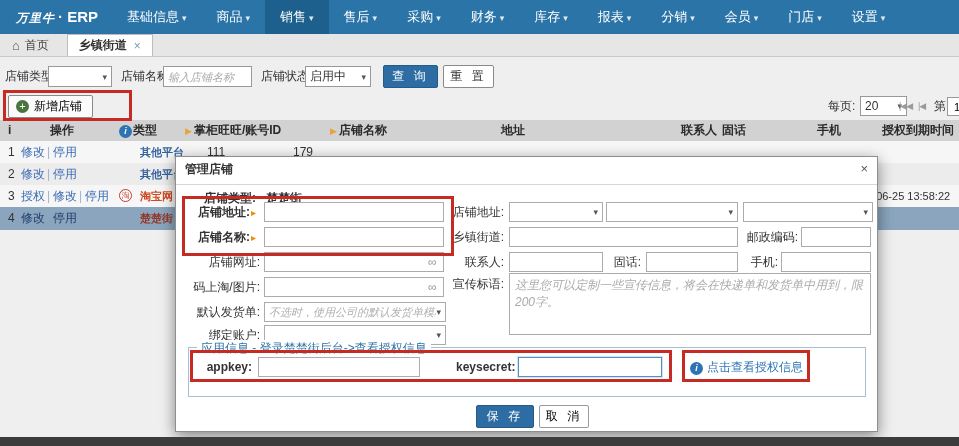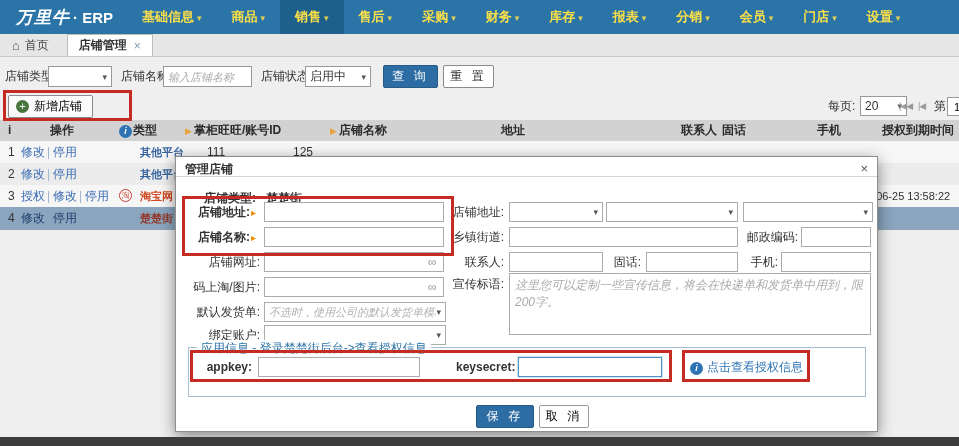--- a/index.html
+++ b/index.html
@@ -2,24 +2,24 @@
 <html><head>
 <meta charset="utf-8">
 <style>
   * { box-sizing: border-box; margin: 0; padding: 0; }
   body { font-family: "Liberation Sans", "DejaVu Sans", sans-serif; background:#888; }
   .screen { position:relative; width:959px; height:446px; background:#efefef; overflow:hidden; font-size:12px; color:#333; }
 
   
   .topnav { position:absolute; top:0; left:0; width:100%; height:34px; background:#2a74a8; display:flex; align-items:center; z-index:2; }
   .logo { margin-left:16px; color:#fff; white-space:nowrap; }
-  .logo .brand { font-style:italic; font-weight:bold; font-size:17px; letter-spacing:1px; }
+  .logo .brand { font-style:italic; font-weight:bold; font-size:12px; letter-spacing:1px; }
   .logo .suffix { font-size:15px; font-weight:bold; margin-left:3px; }
   .menu { display:flex; margin-left:14px; height:100%; }
-  .menu-item { padding:0 15px; line-height:34px; color:#fde047; font-size:13px; font-weight:bold; cursor:pointer; white-space:nowrap; }
+  .menu-item { padding:0 15px; line-height:34px; color:#ffffff; font-size:13px; font-weight:normal; cursor:pointer; white-space:nowrap; }
   .menu-item.active { background:#1d5f8d; }
   .menu-item .caret { font-size:9px; margin-left:3px; opacity:.85; }
 
   
   .tabbar { position:absolute; top:34px; left:0; width:100%; height:23px; background:#e6e6e6; border-bottom:1px solid #c9c9c9; display:flex; align-items:stretch; z-index:2; }
   .home-tab { display:flex; align-items:center; gap:5px; padding:0 12px; color:#444; cursor:pointer; }
   .home-ico { font-size:13px; color:#555; }
   .tab.active { display:flex; align-items:center; gap:7px; padding:0 11px; background:#fff; border:1px solid #bcbcbc; border-bottom:none; margin-left:6px; font-weight:bold; cursor:pointer; }
   .tab-close { color:#7d9ab5; font-size:12px; font-weight:normal; cursor:pointer; }
   .lbl { position:absolute; line-height:21px; white-space:nowrap; }
@@ -49,21 +49,21 @@
   .sep { color:#9fb3cc; }
   .type-blue { color:#36649e; font-weight:bold; font-size:11px; }
   .type-red { color:#cf4a22; font-weight:bold; font-size:11px; }
   .type-dark { color:#93392b; font-weight:bold; font-size:11px; }
   .tao { position:absolute; top:4px; width:13px; height:13px; border-radius:50%; border:1px solid #c23a2b; color:#c23a2b; font-size:8px; line-height:12px; text-align:center; background:#fff; }
   .row-sel { background:#8aa5bd; }
   .row-sel .link { color:#1e3e6e; }
 
   
   .modal { position:absolute; left:175px; top:156px; width:703px; height:276px; background:#fff; border:1px solid #8e8e8e; box-shadow:0 4px 14px rgba(0,0,0,.45); z-index:10; }
-  .modal-head { position:absolute; top:0; left:0; width:100%; height:20px; border-bottom:1px solid #d6d6d6; background:#fff; }
+  .modal-head { position:absolute; top:0; left:0; width:100%; height:28px; border-bottom:1px solid #d6d6d6; background:#fff; }
   .modal-title { position:absolute; left:9px; top:0; line-height:24px; font-weight:bold; font-size:12px; }
   .modal-close { position:absolute; right:9px; top:0; line-height:24px; font-size:13px; color:#555; cursor:pointer; }
   .mlabel { position:absolute; text-align:right; line-height:22px; font-size:12px; white-space:nowrap; }
   .bold { font-weight:bold; }
   .req { color:#f08c00; font-size:10px; margin-left:1px; }
   .minput { position:absolute; height:20px; border:1px solid #ababab; padding:0 4px; font-size:12px; background:#fff; }
   .mselect { position:absolute; height:20px; border:1px solid #ababab; background:#fff; display:flex; align-items:center; justify-content:space-between; padding:0 4px; font-size:11px; cursor:pointer; }
   .mselect .caret { color:#555; font-size:9px; }
   .ph { color:#b0b0b0; font-style:italic; overflow:hidden; white-space:nowrap; }
   .link-ico { position:absolute; color:#999; font-size:12px; line-height:22px; }
@@ -101,21 +101,21 @@
       <div class="menu-item"><span>设置</span><span class="caret">▾</span></div>
     </div>
   </div>
 
   <div class="tabbar">
     <div class="home-tab">
       <span class="home-ico">⌂</span>
       <span>首页</span>
     </div>
     <div class="tab active">
-      <span>店铺管理</span>
+      <span>乡镇街道</span>
       <span class="tab-close">×</span>
     </div>
   </div>
 
   <span class="lbl" style="left:5px;top:66px">店铺类型:</span>
   <div class="fselect" style="left:48px;top:66px;width:64px">
       <span></span>
       <span class="caret">▾</span>
     </div>
   <span class="lbl" style="left:121px;top:66px">店铺名称:</span>
@@ -158,21 +158,21 @@
     <span class="hcell" style="left:882px">授权到期时间</span>
   </div>
 
   <div class="trow" style="top:141px;background:#f6f6f6">
     <span class="cell" style="left:8px">1</span>
     <span class="cell link" style="left:21px">修改</span>
     <span class="cell sep" style="left:47px">|</span>
     <span class="cell link" style="left:53px">停用</span>
     <span class="cell type-blue" style="left:140px">其他平台</span>
     <span class="cell" style="left:207px">111</span>
-    <span class="cell" style="left:293px">125</span>
+    <span class="cell" style="left:293px">179</span>
   </div>
   <div class="trow" style="top:163px;background:#ececec">
     <span class="cell" style="left:8px">2</span>
     <span class="cell link" style="left:21px">修改</span>
     <span class="cell sep" style="left:47px">|</span>
     <span class="cell link" style="left:53px">停用</span>
     <span class="cell type-blue" style="left:140px">其他平台</span>
   </div>
   <div class="trow" style="top:185px;background:#f6f6f6">
     <span class="cell" style="left:8px">3</span>

